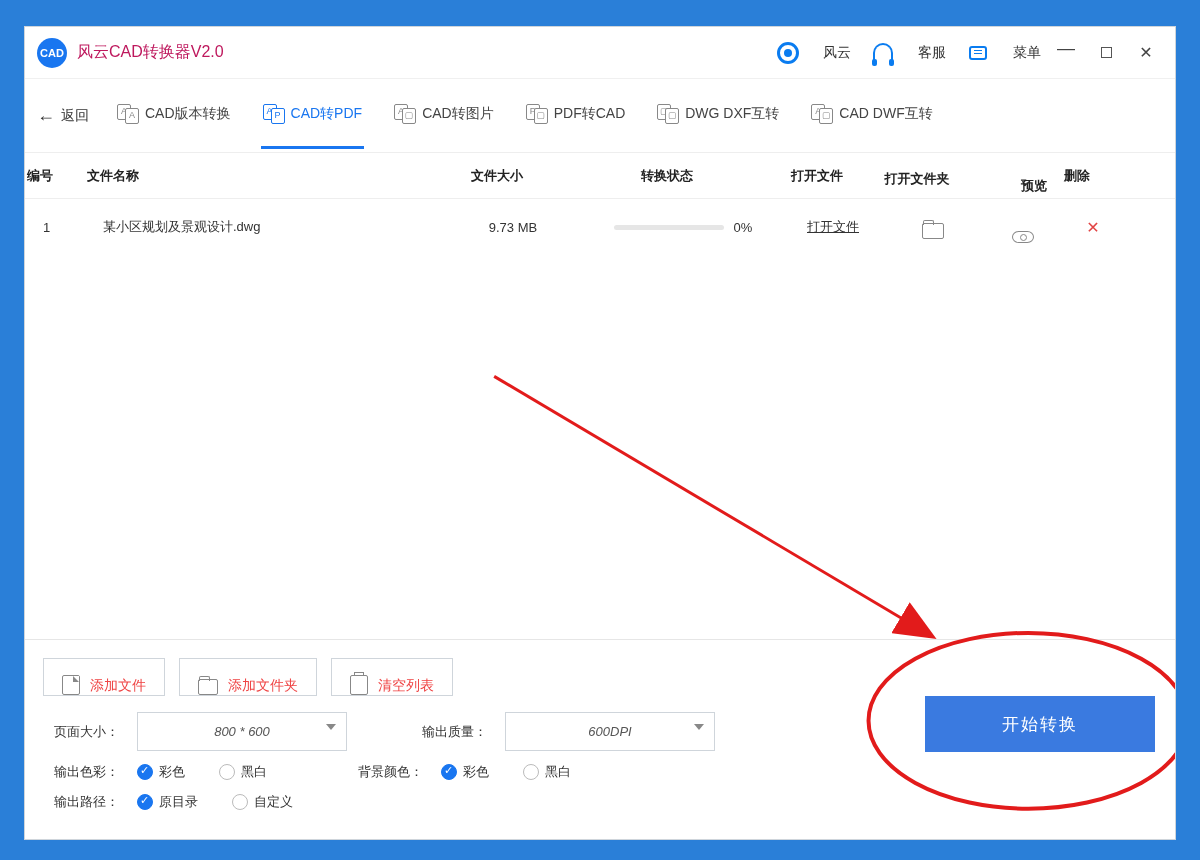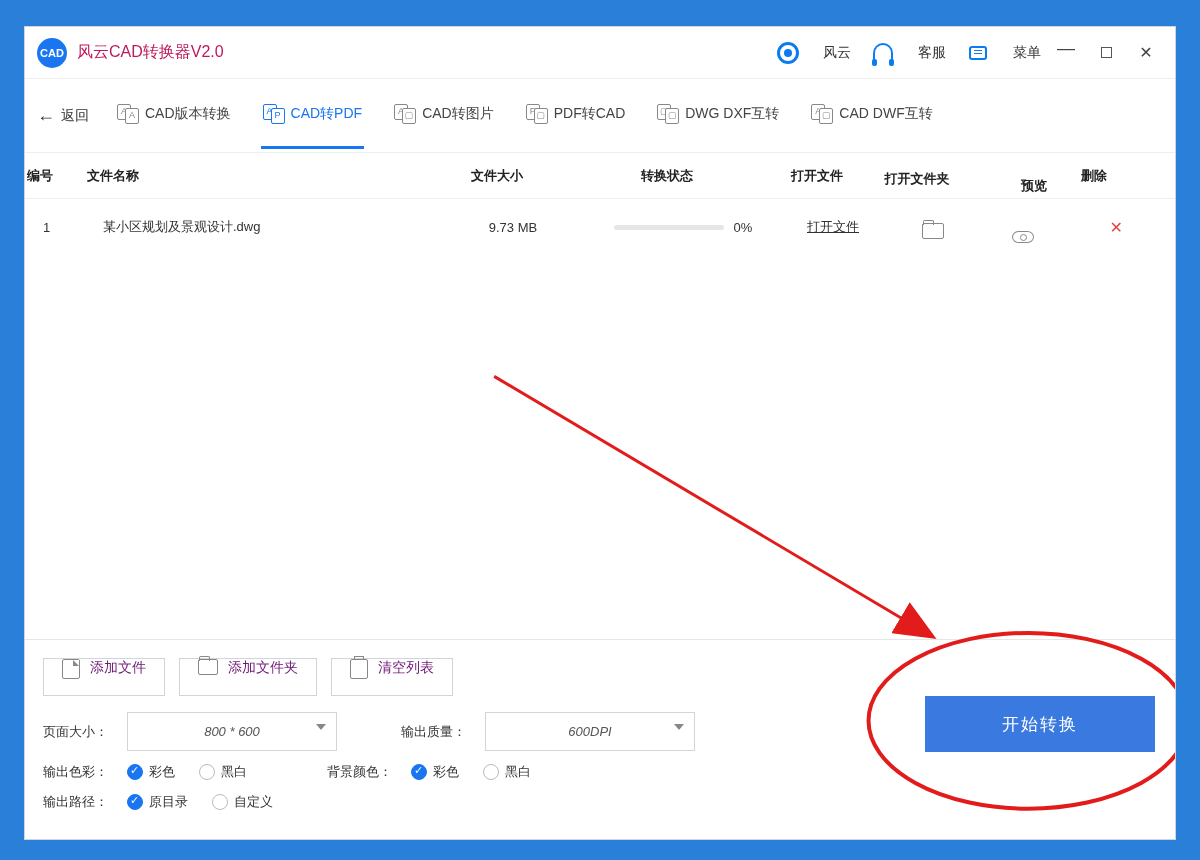--- a/index.html
+++ b/index.html
@@ -111,21 +111,21 @@
     font-size: 13px; color: #222; font-weight: 600;
     padding: 0 2px; border-bottom: 1px solid #eee;
   }
   .col-no    { width: 60px; }
   .col-name  { width: 340px; }
   .col-size  { width: 140px; text-align: center; }
   .col-state { width: 200px; text-align: center; }
   .col-open  { width: 100px; text-align: center; }
   .col-folder{ width: 100px; text-align: center; margin-top: 7px; }
   .col-prev  { width: 80px; text-align: right; margin-top: 20px; }
-  .col-del   { width: 60px; text-align: right; }
+  .col-del   { width: 60px; text-align: center; }
 
   
   .trow {
     height: 56px; display: flex; align-items: center;
     padding: 0 18px; font-size: 13px; color: #333;
   }
   .progress {
     display: flex; align-items: center; gap: 10px; justify-content: center;
   }
   .pbar {
@@ -155,22 +155,22 @@
   
   .bottom {
     border-top: 1px solid #e6e6e6;
     padding: 18px 18px 16px 18px;
     position: relative;
   }
   .btnrow { display: flex; gap: 14px; margin-bottom: 16px; }
   .outline-btn {
     height: 38px; padding: 0 18px;
     border: 1px solid #cfd5db; background: #fff;
-    display: flex; align-items: flex-start; gap: 10px;
-    font-size: 14px; color: #701a75; cursor: pointer;
+    display: flex; align-items: flex-end; gap: 10px;
+    font-size: 14px; color: #ef4444; cursor: pointer;
   }
   .obicon {
     width: 18px; height: 20px; border: 1.5px solid #888; border-radius: 2px;
     position: relative;
   }
   .obicon.file::before {
     content:""; position:absolute; top:0; right:0;
     border-top:6px solid #fff; border-left:6px solid #888;
   }
   .obicon.folder { height:16px; width:20px; }
@@ -201,21 +201,21 @@
     display: inline-flex; align-items: center; gap: 6px; cursor:pointer; margin-right: 16px;
   }
   .rdot {
     width: 16px; height: 16px; border-radius: 50%;
     border: 1.5px solid #bbb; display:inline-block; position:relative;
   }
   .radio.checked .rdot { border-color:#1976f0; background:#1976f0; }
   .radio.checked .rdot::after {
     content:"✓"; color:#fff; font-size:11px; position:absolute; top:-1px; left:2px;
   }
-  .optgroup { display:flex; align-items:center; gap: 8px; }
+  .optgroup { display:flex; align-items:center; gap: 18px; text-align: right; }
   .optgroup.ml { margin-left: 40px; }
 
   .primary-btn {
     position: absolute; right: 20px; top: 56px;
     width: 230px; height: 56px;
     background: #3a7ae0; color: #fff;
     font-size: 17px; letter-spacing: 2px;
     display: flex; align-items: center; justify-content: center;
     cursor: pointer;
   }

